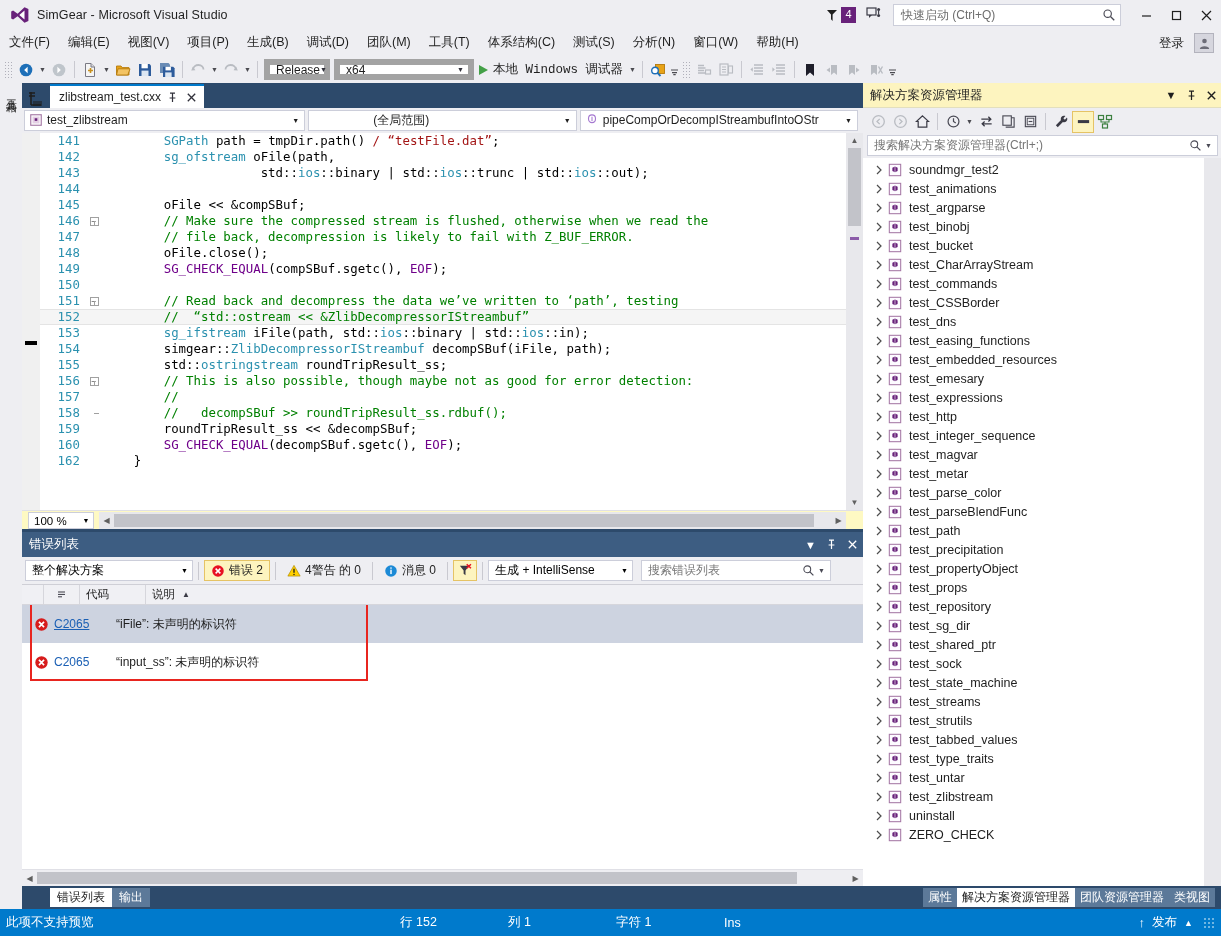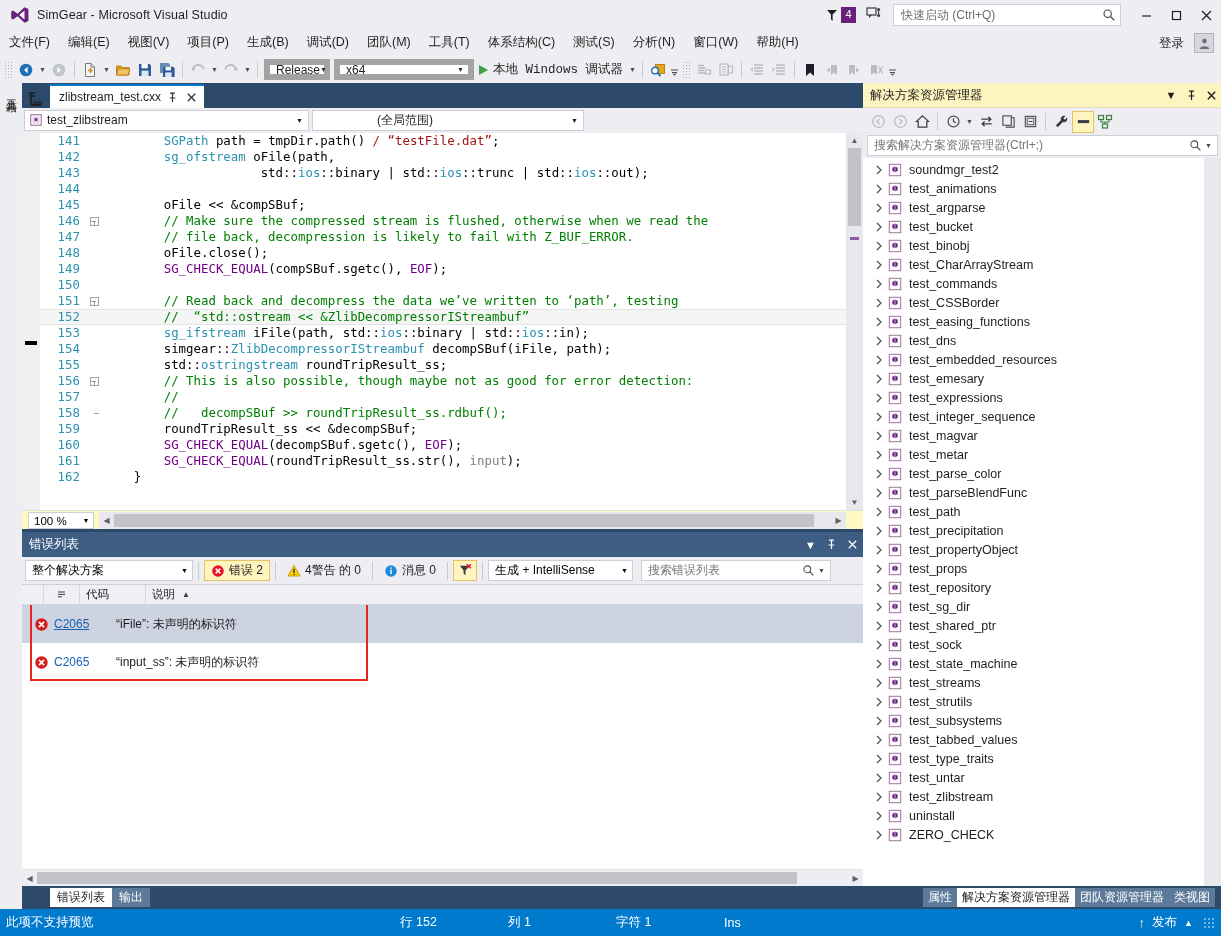--- a/index.html
+++ b/index.html
@@ -752,20 +752,30 @@
               <path d="M6.5 6 L9.5 6 L9.5 9 L6.5 9 Z" fill="#68217a"></path>
             </svg>
           </span>
           <span class="nc-label">test_zlibstream</span>
           <span class="nc-arrow">▼</span>
         </div>
         <div class="nav-combo" style="width:272px">
           <span class="nc-label" style="padding-left:60px">(全局范围)</span>
           <span class="nc-arrow">▼</span>
         </div>
+        <div class="nav-combo" style="width:282px">
+          <span style="margin-right:4px;display:flex;">
+            <svg width="14" height="14" viewBox="0 0 16 16">
+              <path d="M8 2.2 C10.2 2.2 12 4.1 12 6.6 C12 9.1 10.2 11 8 11 C5.8 11 4 9.1 4 6.6 C4 4.1 5.8 2.2 8 2.2 Z" fill="none" stroke="#a578d0" stroke-width="1.3"></path>
+              <path d="M8 4.3 L8 9" stroke="#a578d0" stroke-width="1.2"></path>
+            </svg>
+          </span>
+          <span class="nc-label">pipeCompOrDecompIStreambufIntoOStr</span>
+          <span class="nc-arrow">▼</span>
+        </div>
       </div>
 
       <div class="editor-wrap">
         <div class="ed-indicator">
           <div class="ed-bookmark-arrow" style="top:208px"></div>
         </div>
         <div class="code-area" id="code-area">
             <div class="code-line"><span class="ln">141</span><span class="fold"></span><span class="code-txt"><span class="c-plain">        </span><span class="c-type">SGPath</span><span class="c-plain"> path = tmpDir.path() </span><span class="c-str">/</span><span class="c-str"> “testFile.dat”</span><span class="c-plain">;</span></span></div>
             <div class="code-line"><span class="ln">142</span><span class="fold"></span><span class="code-txt"><span class="c-plain">        </span><span class="c-type">sg_ofstream</span><span class="c-plain"> oFile(path,</span></span></div>
             <div class="code-line"><span class="ln">143</span><span class="fold"></span><span class="code-txt"><span class="c-plain">                     std::</span><span class="c-type">ios</span><span class="c-plain">::binary | std::</span><span class="c-type">ios</span><span class="c-plain">::trunc | std::</span><span class="c-type">ios</span><span class="c-plain">::out);</span></span></div>
@@ -779,21 +789,20 @@
             <div class="code-line"><span class="ln">151</span><span class="fold"><span class="fold-box">−</span><span class="fold-line half-bot" style="top: 50%; bottom: 0px;"></span></span><span class="code-txt"><span class="c-plain">        </span><span class="c-cmt">// Read back and decompress the data we’ve written to ‘path’, testing</span></span></div>
             <div class="code-line hl hl-border"><span class="ln">152</span><span class="fold"><span class="fold-line"></span></span><span class="code-txt"><span class="c-plain">        </span><span class="c-cmt">//  “std::ostream &lt;&lt; &amp;ZlibDecompressorIStreambuf”</span></span></div>
             <div class="code-line"><span class="ln">153</span><span class="fold"><span class="fold-line"></span></span><span class="code-txt"><span class="c-plain">        </span><span class="c-type">sg_ifstream</span><span class="c-plain"> iFile(path, std::</span><span class="c-type">ios</span><span class="c-plain">::binary | std::</span><span class="c-type">ios</span><span class="c-plain">::in);</span></span></div>
             <div class="code-line"><span class="ln">154</span><span class="fold"><span class="fold-line"></span></span><span class="code-txt"><span class="c-plain">        simgear::</span><span class="c-type">ZlibDecompressorIStreambuf</span><span class="c-plain"> decompSBuf(iFile, path);</span></span></div>
             <div class="code-line"><span class="ln">155</span><span class="fold"><span class="fold-line"></span></span><span class="code-txt"><span class="c-plain">        std::</span><span class="c-type">ostringstream</span><span class="c-plain"> roundTripResult_ss;</span></span></div>
             <div class="code-line"><span class="ln">156</span><span class="fold"><span class="fold-box">−</span><span class="fold-line half-bot" style="top: 50%; bottom: 0px;"></span></span><span class="code-txt"><span class="c-plain">        </span><span class="c-cmt">// This is also possible, though maybe not as good for error detection:</span></span></div>
             <div class="code-line"><span class="ln">157</span><span class="fold"><span class="fold-line"></span></span><span class="code-txt"><span class="c-plain">        </span><span class="c-cmt">//</span></span></div>
             <div class="code-line"><span class="ln">158</span><span class="fold"><span class="fold-line" style="bottom: 50%;"></span><span style="position: absolute; left: 50%; top: 50%; width: 5px; height: 1px; background: rgb(160, 160, 160);"></span></span><span class="code-txt"><span class="c-plain">        </span><span class="c-cmt">//   decompSBuf &gt;&gt; roundTripResult_ss.rdbuf();</span></span></div>
             <div class="code-line"><span class="ln">159</span><span class="fold"></span><span class="code-txt"><span class="c-plain">        roundTripResult_ss </span><span class="c-op">&lt;&lt;</span><span class="c-plain"> &amp;decompSBuf;</span></span></div>
             <div class="code-line"><span class="ln">160</span><span class="fold"></span><span class="code-txt"><span class="c-plain">        </span><span class="c-mac">SG_CHECK_EQUAL</span><span class="c-plain">(decompSBuf.sgetc(), </span><span class="c-mac">EOF</span><span class="c-plain">);</span></span></div>
-            <div class="code-line"><span class="ln">161</span><span class="fold"></span><span class="code-txt"><span class="c-plain">        </span><span class="c-mac">SG_CHECK_EQUAL</span><span class="c-plain">(roundTripResult_ss.str(), </span><span class="c-gray">input</span><span class="c-plain">);</span></span></div>
             <div class="code-line"><span class="ln">162</span><span class="fold"></span><span class="code-txt"><span class="c-plain">    }</span></span></div>
           </div>
         <div class="ed-vscroll">
           <div class="sb-arrow">▲</div>
           <div class="sb-track">
             <div class="sb-thumb" style="top:0px;height:78px;"></div>
             <div class="sb-mark" style="top:89px;background:#8b5ba8;"></div>
           </div>
           <div class="sb-arrow">▼</div>
         </div>
@@ -1091,50 +1100,50 @@
                 <path d="M2 1 L6 5 L2 9" fill="none" stroke="#4d4d4d" stroke-width="1.2"></path>
               </svg>
             </span>
             <span class="proj-ico">
               <svg width="14" height="14" viewBox="0 0 16 16">
                 <rect x="1.5" y="1.5" width="13" height="13" fill="#fdfbff" stroke="#a578a5" stroke-width="1.2"></rect>
                 <path d="M5 5.5 L8 4 L11 5.5 L11 9 L8 10.5 L5 9 Z" fill="#68217a"></path>
                 <path d="M8 4 L8 10.5" stroke="#fff" stroke-width="0.7"></path>
               </svg>
             </span>
+            <span>test_binobj</span>
+          </div>
+          <div class="tree-row">
+            <span class="tw-arrow">
+              <svg width="8" height="10" viewBox="0 0 8 10">
+                <path d="M2 1 L6 5 L2 9" fill="none" stroke="#4d4d4d" stroke-width="1.2"></path>
+              </svg>
+            </span>
+            <span class="proj-ico">
+              <svg width="14" height="14" viewBox="0 0 16 16">
+                <rect x="1.5" y="1.5" width="13" height="13" fill="#fdfbff" stroke="#a578a5" stroke-width="1.2"></rect>
+                <path d="M5 5.5 L8 4 L11 5.5 L11 9 L8 10.5 L5 9 Z" fill="#68217a"></path>
+                <path d="M8 4 L8 10.5" stroke="#fff" stroke-width="0.7"></path>
+              </svg>
+            </span>
             <span>test_bucket</span>
           </div>
           <div class="tree-row">
             <span class="tw-arrow">
               <svg width="8" height="10" viewBox="0 0 8 10">
                 <path d="M2 1 L6 5 L2 9" fill="none" stroke="#4d4d4d" stroke-width="1.2"></path>
               </svg>
             </span>
             <span class="proj-ico">
               <svg width="14" height="14" viewBox="0 0 16 16">
                 <rect x="1.5" y="1.5" width="13" height="13" fill="#fdfbff" stroke="#a578a5" stroke-width="1.2"></rect>
                 <path d="M5 5.5 L8 4 L11 5.5 L11 9 L8 10.5 L5 9 Z" fill="#68217a"></path>
                 <path d="M8 4 L8 10.5" stroke="#fff" stroke-width="0.7"></path>
               </svg>
             </span>
-            <span>test_binobj</span>
-          </div>
-          <div class="tree-row">
-            <span class="tw-arrow">
-              <svg width="8" height="10" viewBox="0 0 8 10">
-                <path d="M2 1 L6 5 L2 9" fill="none" stroke="#4d4d4d" stroke-width="1.2"></path>
-              </svg>
-            </span>
-            <span class="proj-ico">
-              <svg width="14" height="14" viewBox="0 0 16 16">
-                <rect x="1.5" y="1.5" width="13" height="13" fill="#fdfbff" stroke="#a578a5" stroke-width="1.2"></rect>
-                <path d="M5 5.5 L8 4 L11 5.5 L11 9 L8 10.5 L5 9 Z" fill="#68217a"></path>
-                <path d="M8 4 L8 10.5" stroke="#fff" stroke-width="0.7"></path>
-              </svg>
-            </span>
             <span>test_CharArrayStream</span>
           </div>
           <div class="tree-row">
             <span class="tw-arrow">
               <svg width="8" height="10" viewBox="0 0 8 10">
                 <path d="M2 1 L6 5 L2 9" fill="none" stroke="#4d4d4d" stroke-width="1.2"></path>
               </svg>
             </span>
             <span class="proj-ico">
               <svg width="14" height="14" viewBox="0 0 16 16">
@@ -1166,50 +1175,50 @@
                 <path d="M2 1 L6 5 L2 9" fill="none" stroke="#4d4d4d" stroke-width="1.2"></path>
               </svg>
             </span>
             <span class="proj-ico">
               <svg width="14" height="14" viewBox="0 0 16 16">
                 <rect x="1.5" y="1.5" width="13" height="13" fill="#fdfbff" stroke="#a578a5" stroke-width="1.2"></rect>
                 <path d="M5 5.5 L8 4 L11 5.5 L11 9 L8 10.5 L5 9 Z" fill="#68217a"></path>
                 <path d="M8 4 L8 10.5" stroke="#fff" stroke-width="0.7"></path>
               </svg>
             </span>
+            <span>test_dns</span>
+          </div>
+          <div class="tree-row">
+            <span class="tw-arrow">
+              <svg width="8" height="10" viewBox="0 0 8 10">
+                <path d="M2 1 L6 5 L2 9" fill="none" stroke="#4d4d4d" stroke-width="1.2"></path>
+              </svg>
+            </span>
+            <span class="proj-ico">
+              <svg width="14" height="14" viewBox="0 0 16 16">
+                <rect x="1.5" y="1.5" width="13" height="13" fill="#fdfbff" stroke="#a578a5" stroke-width="1.2"></rect>
+                <path d="M5 5.5 L8 4 L11 5.5 L11 9 L8 10.5 L5 9 Z" fill="#68217a"></path>
+                <path d="M8 4 L8 10.5" stroke="#fff" stroke-width="0.7"></path>
+              </svg>
+            </span>
             <span>test_easing_functions</span>
           </div>
           <div class="tree-row">
             <span class="tw-arrow">
               <svg width="8" height="10" viewBox="0 0 8 10">
                 <path d="M2 1 L6 5 L2 9" fill="none" stroke="#4d4d4d" stroke-width="1.2"></path>
               </svg>
             </span>
             <span class="proj-ico">
               <svg width="14" height="14" viewBox="0 0 16 16">
                 <rect x="1.5" y="1.5" width="13" height="13" fill="#fdfbff" stroke="#a578a5" stroke-width="1.2"></rect>
                 <path d="M5 5.5 L8 4 L11 5.5 L11 9 L8 10.5 L5 9 Z" fill="#68217a"></path>
                 <path d="M8 4 L8 10.5" stroke="#fff" stroke-width="0.7"></path>
               </svg>
             </span>
-            <span>test_dns</span>
-          </div>
-          <div class="tree-row">
-            <span class="tw-arrow">
-              <svg width="8" height="10" viewBox="0 0 8 10">
-                <path d="M2 1 L6 5 L2 9" fill="none" stroke="#4d4d4d" stroke-width="1.2"></path>
-              </svg>
-            </span>
-            <span class="proj-ico">
-              <svg width="14" height="14" viewBox="0 0 16 16">
-                <rect x="1.5" y="1.5" width="13" height="13" fill="#fdfbff" stroke="#a578a5" stroke-width="1.2"></rect>
-                <path d="M5 5.5 L8 4 L11 5.5 L11 9 L8 10.5 L5 9 Z" fill="#68217a"></path>
-                <path d="M8 4 L8 10.5" stroke="#fff" stroke-width="0.7"></path>
-              </svg>
-            </span>
             <span>test_embedded_resources</span>
           </div>
           <div class="tree-row">
             <span class="tw-arrow">
               <svg width="8" height="10" viewBox="0 0 8 10">
                 <path d="M2 1 L6 5 L2 9" fill="none" stroke="#4d4d4d" stroke-width="1.2"></path>
               </svg>
             </span>
             <span class="proj-ico">
               <svg width="14" height="14" viewBox="0 0 16 16">
@@ -1241,20 +1250,35 @@
                 <path d="M2 1 L6 5 L2 9" fill="none" stroke="#4d4d4d" stroke-width="1.2"></path>
               </svg>
             </span>
             <span class="proj-ico">
               <svg width="14" height="14" viewBox="0 0 16 16">
                 <rect x="1.5" y="1.5" width="13" height="13" fill="#fdfbff" stroke="#a578a5" stroke-width="1.2"></rect>
                 <path d="M5 5.5 L8 4 L11 5.5 L11 9 L8 10.5 L5 9 Z" fill="#68217a"></path>
                 <path d="M8 4 L8 10.5" stroke="#fff" stroke-width="0.7"></path>
               </svg>
             </span>
+            <span>test_http</span>
+          </div>
+          <div class="tree-row">
+            <span class="tw-arrow">
+              <svg width="8" height="10" viewBox="0 0 8 10">
+                <path d="M2 1 L6 5 L2 9" fill="none" stroke="#4d4d4d" stroke-width="1.2"></path>
+              </svg>
+            </span>
+            <span class="proj-ico">
+              <svg width="14" height="14" viewBox="0 0 16 16">
+                <rect x="1.5" y="1.5" width="13" height="13" fill="#fdfbff" stroke="#a578a5" stroke-width="1.2"></rect>
+                <path d="M5 5.5 L8 4 L11 5.5 L11 9 L8 10.5 L5 9 Z" fill="#68217a"></path>
+                <path d="M8 4 L8 10.5" stroke="#fff" stroke-width="0.7"></path>
+              </svg>
+            </span>
             <span>test_integer_sequence</span>
           </div>
           <div class="tree-row">
             <span class="tw-arrow">
               <svg width="8" height="10" viewBox="0 0 8 10">
                 <path d="M2 1 L6 5 L2 9" fill="none" stroke="#4d4d4d" stroke-width="1.2"></path>
               </svg>
             </span>
             <span class="proj-ico">
               <svg width="14" height="14" viewBox="0 0 16 16">
@@ -1467,35 +1491,20 @@
               </svg>
             </span>
             <span class="proj-ico">
               <svg width="14" height="14" viewBox="0 0 16 16">
                 <rect x="1.5" y="1.5" width="13" height="13" fill="#fdfbff" stroke="#a578a5" stroke-width="1.2"></rect>
                 <path d="M5 5.5 L8 4 L11 5.5 L11 9 L8 10.5 L5 9 Z" fill="#68217a"></path>
                 <path d="M8 4 L8 10.5" stroke="#fff" stroke-width="0.7"></path>
               </svg>
             </span>
             <span>test_strutils</span>
-          </div>
-          <div class="tree-row">
-            <span class="tw-arrow">
-              <svg width="8" height="10" viewBox="0 0 8 10">
-                <path d="M2 1 L6 5 L2 9" fill="none" stroke="#4d4d4d" stroke-width="1.2"></path>
-              </svg>
-            </span>
-            <span class="proj-ico">
-              <svg width="14" height="14" viewBox="0 0 16 16">
-                <rect x="1.5" y="1.5" width="13" height="13" fill="#fdfbff" stroke="#a578a5" stroke-width="1.2"></rect>
-                <path d="M5 5.5 L8 4 L11 5.5 L11 9 L8 10.5 L5 9 Z" fill="#68217a"></path>
-                <path d="M8 4 L8 10.5" stroke="#fff" stroke-width="0.7"></path>
-              </svg>
-            </span>
-            <span>test_subsystems</span>
           </div>
           <div class="tree-row">
             <span class="tw-arrow">
               <svg width="8" height="10" viewBox="0 0 8 10">
                 <path d="M2 1 L6 5 L2 9" fill="none" stroke="#4d4d4d" stroke-width="1.2"></path>
               </svg>
             </span>
             <span class="proj-ico">
               <svg width="14" height="14" viewBox="0 0 16 16">
                 <rect x="1.5" y="1.5" width="13" height="13" fill="#fdfbff" stroke="#a578a5" stroke-width="1.2"></rect>

